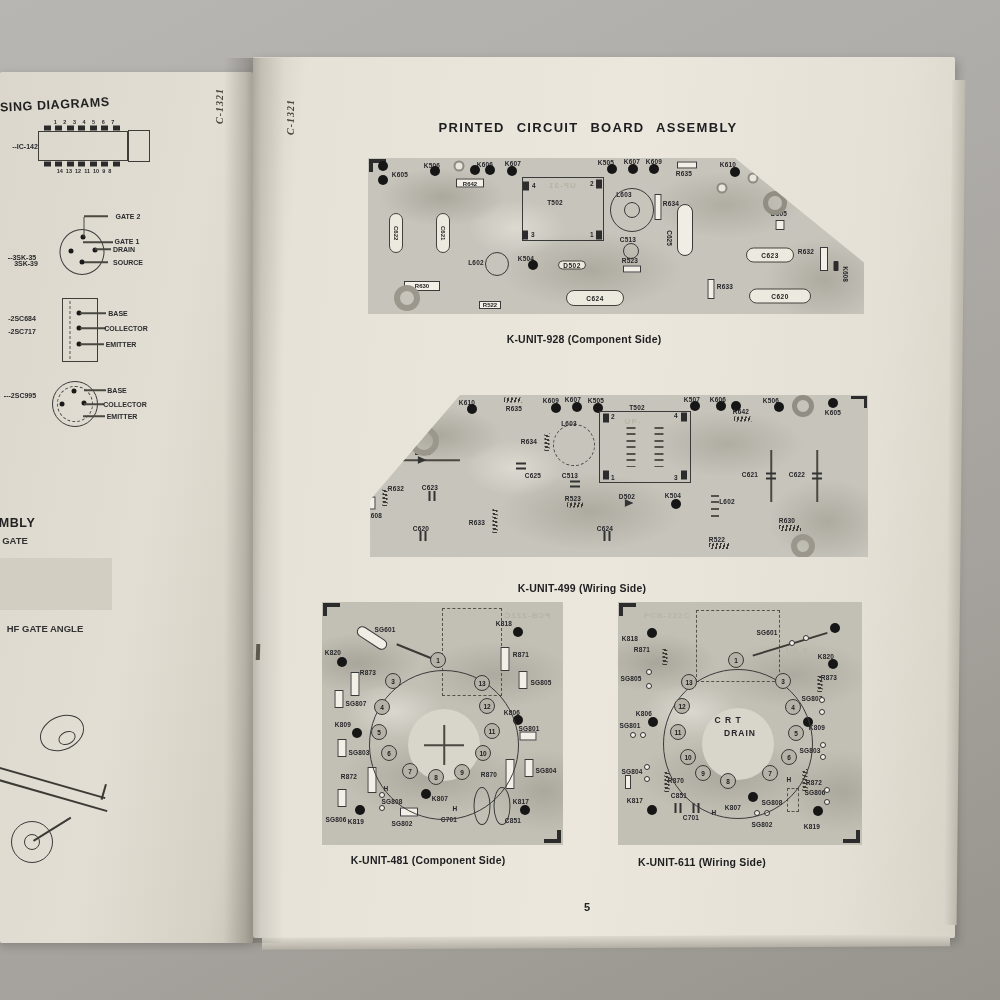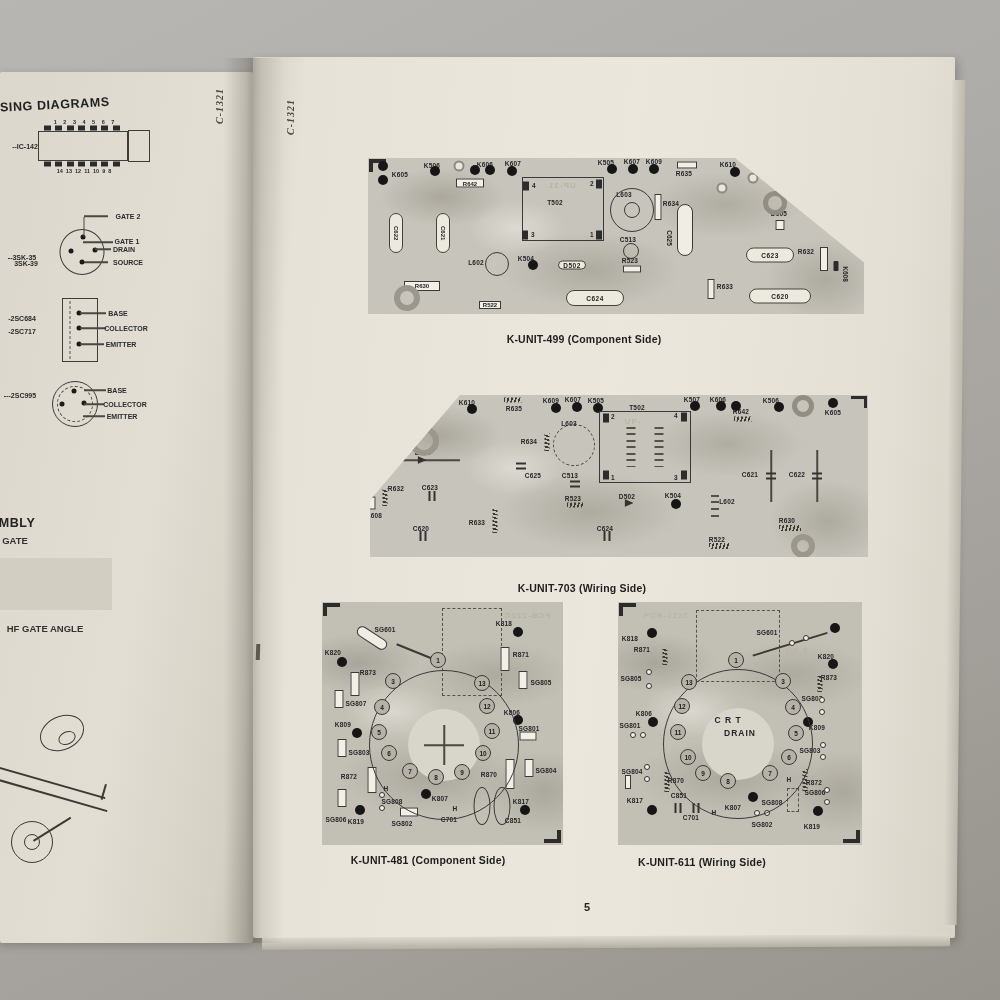--- a/index.html
+++ b/index.html
@@ -154,20 +154,21 @@
     <div class="comp line" style="left: 50px; top: 710px; width: 115px; transform: translate(-50%, -50%) rotate(16deg);"></div>
     <div class="comp line" style="left: 52px; top: 723px; width: 115px; transform: translate(-50%, -50%) rotate(16deg);"></div>
     <div class="comp line" style="left: 104px; top: 720px; width: 16px; transform: translate(-50%, -50%) rotate(106deg);"></div>
     <div class="comp circo" style="left: 32px; top: 770px; width: 42px; height: 42px; transform: translate(-50%, -50%);"></div>
     <div class="comp circo" style="left: 32px; top: 770px; width: 16px; height: 16px; transform: translate(-50%, -50%);"></div>
     <div class="comp line" style="left: 52px; top: 757px; width: 44px; transform: translate(-50%, -50%) rotate(-32deg);"></div>
   </div>
 
 <div class="page right">
   <span class="vcode" style="left:32px;top:42px;position:absolute;">C-1321</span>
+  <div class="title" style="left:335px;top:70px;">PRINTED CIRCUIT BOARD ASSEMBLY</div>
 
   <div class="board b1" style="left:115px;top:101px;width:496px;height:156px;">
       <div class="comp pad" style="left: 15px; top: 8px; transform: translate(-50%, -50%);"></div>
       <div class="comp pad" style="left: 15px; top: 22px; transform: translate(-50%, -50%);"></div>
       <div class="comp lbl" style="left: 32px; top: 16px; transform: translate(-50%, -50%);">K605</div>
       <div class="comp lbl" style="left: 64px; top: 7px; transform: translate(-50%, -50%);">K506</div>
       <div class="comp pad" style="left: 67px; top: 13px; transform: translate(-50%, -50%);"></div>
       <div class="comp ring" style="left: 91px; top: 8px; transform: translate(-50%, -50%);"></div>
       <div class="comp lbl" style="left: 117px; top: 6px; transform: translate(-50%, -50%);">K606</div>
       <div class="comp pad" style="left: 107px; top: 12px; transform: translate(-50%, -50%);"></div>
@@ -225,21 +226,21 @@
       <div class="comp resw" style="left: 343px; top: 131px; width: 7px; height: 20px; transform: translate(-50%, -50%);"></div>
       <div class="comp lbl" style="left: 357px; top: 128px; transform: translate(-50%, -50%);">R633</div>
       <div class="comp capl-h" style="left: 412px; top: 138px; width: 62px; height: 15px; transform: translate(-50%, -50%);">C620</div>
       <div class="comp resw" style="left: 412px; top: 67px; width: 9px; height: 10px; transform: translate(-50%, -50%);"></div>
       <div class="comp lbl" style="left: 411px; top: 55px; transform: translate(-50%, -50%);">D605</div>
       <div class="comp donut" style="left: 39px; top: 140px; width: 26px; height: 26px; transform: translate(-50%, -50%);"></div>
       <div class="comp ringd" style="left: 407px; top: 45px; width: 24px; height: 24px; transform: translate(-50%, -50%);"></div>
       <div class="comp ring" style="left: 354px; top: 30px; transform: translate(-50%, -50%);"></div>
       <div class="comp ring" style="left: 385px; top: 20px; transform: translate(-50%, -50%);"></div>
     </div>
-  <div class="caption" style="left:331px;top:282px;">K-UNIT-499 (Component Side)</div>
+  <div class="caption" style="left:331px;top:282px;">K-UNIT-928 (Component Side)</div>
 
   <div class="board b2" style="left:110px;top:338px;width:505px;height:162px;">
       <div class="comp lbl" style="left: 104px; top: 7px; transform: translate(-50%, -50%);">K610</div>
       <div class="comp pad" style="left: 109px; top: 14px; transform: translate(-50%, -50%);"></div>
       <div class="comp zig-h" style="left: 150px; top: 5px; width: 18px; height: 5px; transform: translate(-50%, -50%);"></div>
       <div class="comp lbl" style="left: 151px; top: 13px; transform: translate(-50%, -50%);">R635</div>
       <div class="comp lbl" style="left: 188px; top: 5px; transform: translate(-50%, -50%);">K609</div>
       <div class="comp pad" style="left: 193px; top: 13px; transform: translate(-50%, -50%);"></div>
       <div class="comp lbl" style="left: 210px; top: 4px; transform: translate(-50%, -50%);">K607</div>
       <div class="comp pad" style="left: 214px; top: 12px; transform: translate(-50%, -50%);"></div>
@@ -308,21 +309,21 @@
       <div class="comp lbl" style="left: 434px; top: 79px; transform: translate(-50%, -50%);">C622</div>
       <div class="comp zig-h" style="left: 427px; top: 133px; width: 22px; height: 6px; transform: translate(-50%, -50%);"></div>
       <div class="comp lbl" style="left: 424px; top: 125px; transform: translate(-50%, -50%);">R630</div>
       <div class="comp zig-h" style="left: 356px; top: 151px; width: 20px; height: 6px; transform: translate(-50%, -50%);"></div>
       <div class="comp lbl" style="left: 354px; top: 144px; transform: translate(-50%, -50%);">R522</div>
       <div class="comp ringd" style="left: 440px; top: 11px; width: 22px; height: 22px; transform: translate(-50%, -50%);"></div>
       <div class="comp donut" style="left: 61px; top: 46px; width: 30px; height: 30px; transform: translate(-50%, -50%);"></div>
       <div class="comp donut" style="left: 440px; top: 151px; width: 24px; height: 24px; transform: translate(-50%, -50%);"></div>
       <div class="comp ring" style="left: 85px; top: 5px; transform: translate(-50%, -50%);"></div>
     </div>
-  <div class="caption" style="left:329px;top:531px;">K-UNIT-703 (Wiring Side)</div>
+  <div class="caption" style="left:329px;top:531px;">K-UNIT-499 (Wiring Side)</div>
 
   <div class="board b3" style="left:69px;top:545px;width:241px;height:243px;">
       <div class="comp mir" style="left: 205px; top: 13px; transform: translate(-50%, -50%) scaleX(-1);">PCB-222C</div>
       <div class="comp dashb" style="left: 150px; top: 50px; width: 60px; height: 88px; transform: translate(-50%, -50%);"></div>
       <div class="comp lbl" style="left: 63px; top: 27px; transform: translate(-50%, -50%);">SG601</div>
       <div class="comp capw" style="left: 50px; top: 36px; width: 34px; height: 11px; transform: translate(-50%, -50%) rotate(33deg);"></div>
       <div class="comp line" style="left: 97px; top: 51px; width: 48px; transform: translate(-50%, -50%) rotate(22deg);"></div>
       <div class="comp lbl" style="left: 11px; top: 50px; transform: translate(-50%, -50%);">K820</div>
       <div class="comp pad" style="left: 20px; top: 60px; transform: translate(-50%, -50%);"></div>
       <div class="comp resw" style="left: 33px; top: 82px; width: 9px; height: 24px; transform: translate(-50%, -50%);"></div>

